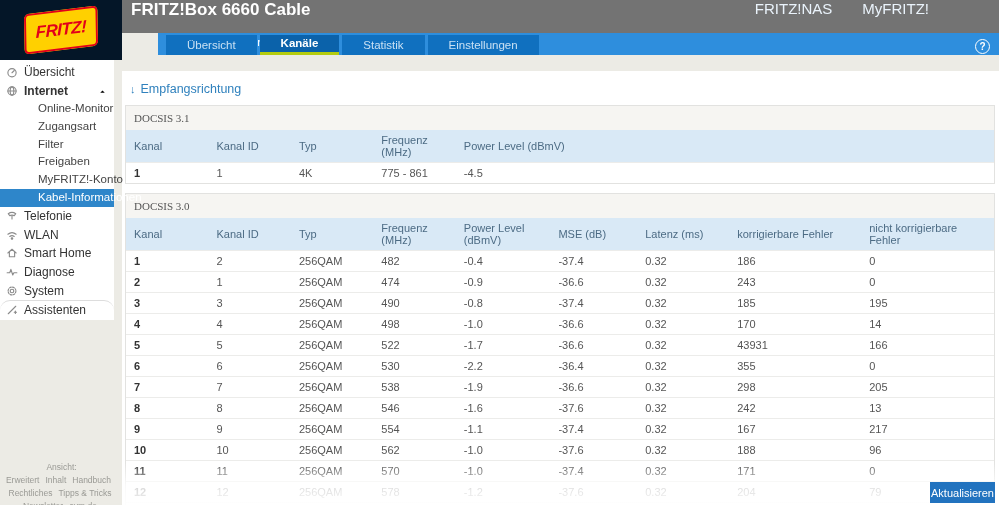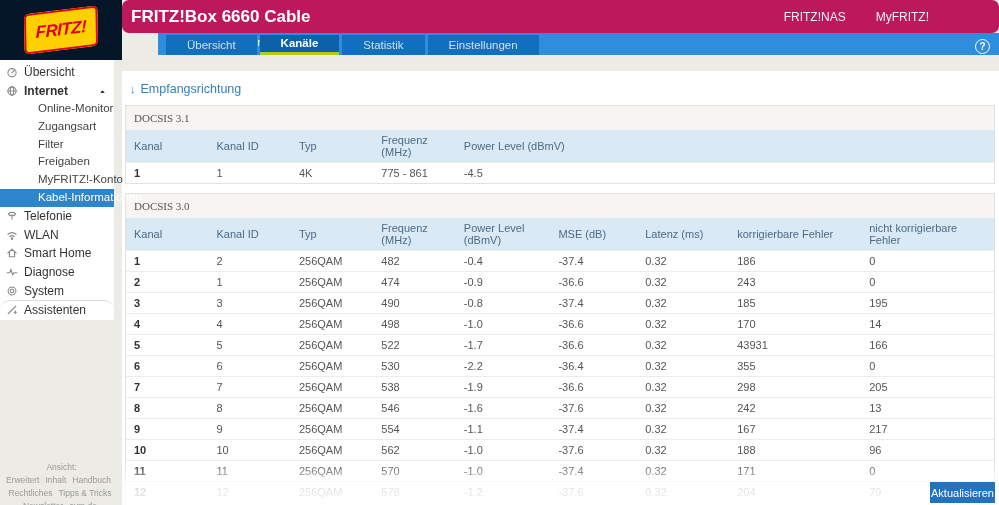--- a/index.html
+++ b/index.html
@@ -7,25 +7,25 @@
     font-family:"Liberation Sans", sans-serif; background:#ecebe5; }
 
   
   .logo-block { position:absolute; left:0; top:0; width:122px; height:60px;
     background:#041628; z-index:5; display:flex; align-items:center; justify-content:center; }
   .logo { width:74px; height:40px; background:#ffd000; transform:rotate(-7deg) skewX(-6deg);
     border-radius:5px; display:flex; align-items:center; justify-content:center;
     box-shadow:0 0 0 2px #e2001a inset; }
   .logo span { color:#e2001a; font-weight:bold; font-style:italic; font-size:17px; letter-spacing:-.5px; }
 
-  .topbar { position:absolute; left:122px; top:0; right:0; height:33px; background:#be185d;
-    display:flex; align-items:center; color:#fff;border-radius:7px; }
+  .topbar { position:absolute; left:122px; top:0; right:0; height:33px; background:#737373;
+    display:flex; color:#fff; }
   .topbar .title { font-size:17px; font-weight:bold; padding-left:9px; }
   .topbar .links { margin-left:auto; margin-right:70px; display:flex; gap:30px; }
-  .topbar .links a { color:#eaf3fb; font-size:12px; text-decoration:none; }
+  .topbar .links a { color:#eaf3fb; font-size:15px; text-decoration:none; }
 
   .substrip { position:absolute; left:122px; top:33px; right:0; height:22px; background:#2e8edd;margin-left:36px; }
   .breadcrumb { padding:3px 0 0 9px; font-size:11.5px; color:#fff; }
   .breadcrumb .sep { margin:0 4px; opacity:.9; }
   .help-circle { position:absolute; right:9px; top:6px; width:15px; height:15px;
     border:1.5px solid #fff; border-radius:50%; color:#fff; font-size:10px; font-weight:bold;
     display:flex; align-items:center; justify-content:center; cursor:pointer; }
   .tabs { position:absolute; left:8px; bottom:0; display:flex; gap:3px; }
   .tab { height:20px; line-height:20px; padding:0 21px; background:#1070bf; color:#c9e0f3;
     font-size:11.5px; cursor:pointer; }

